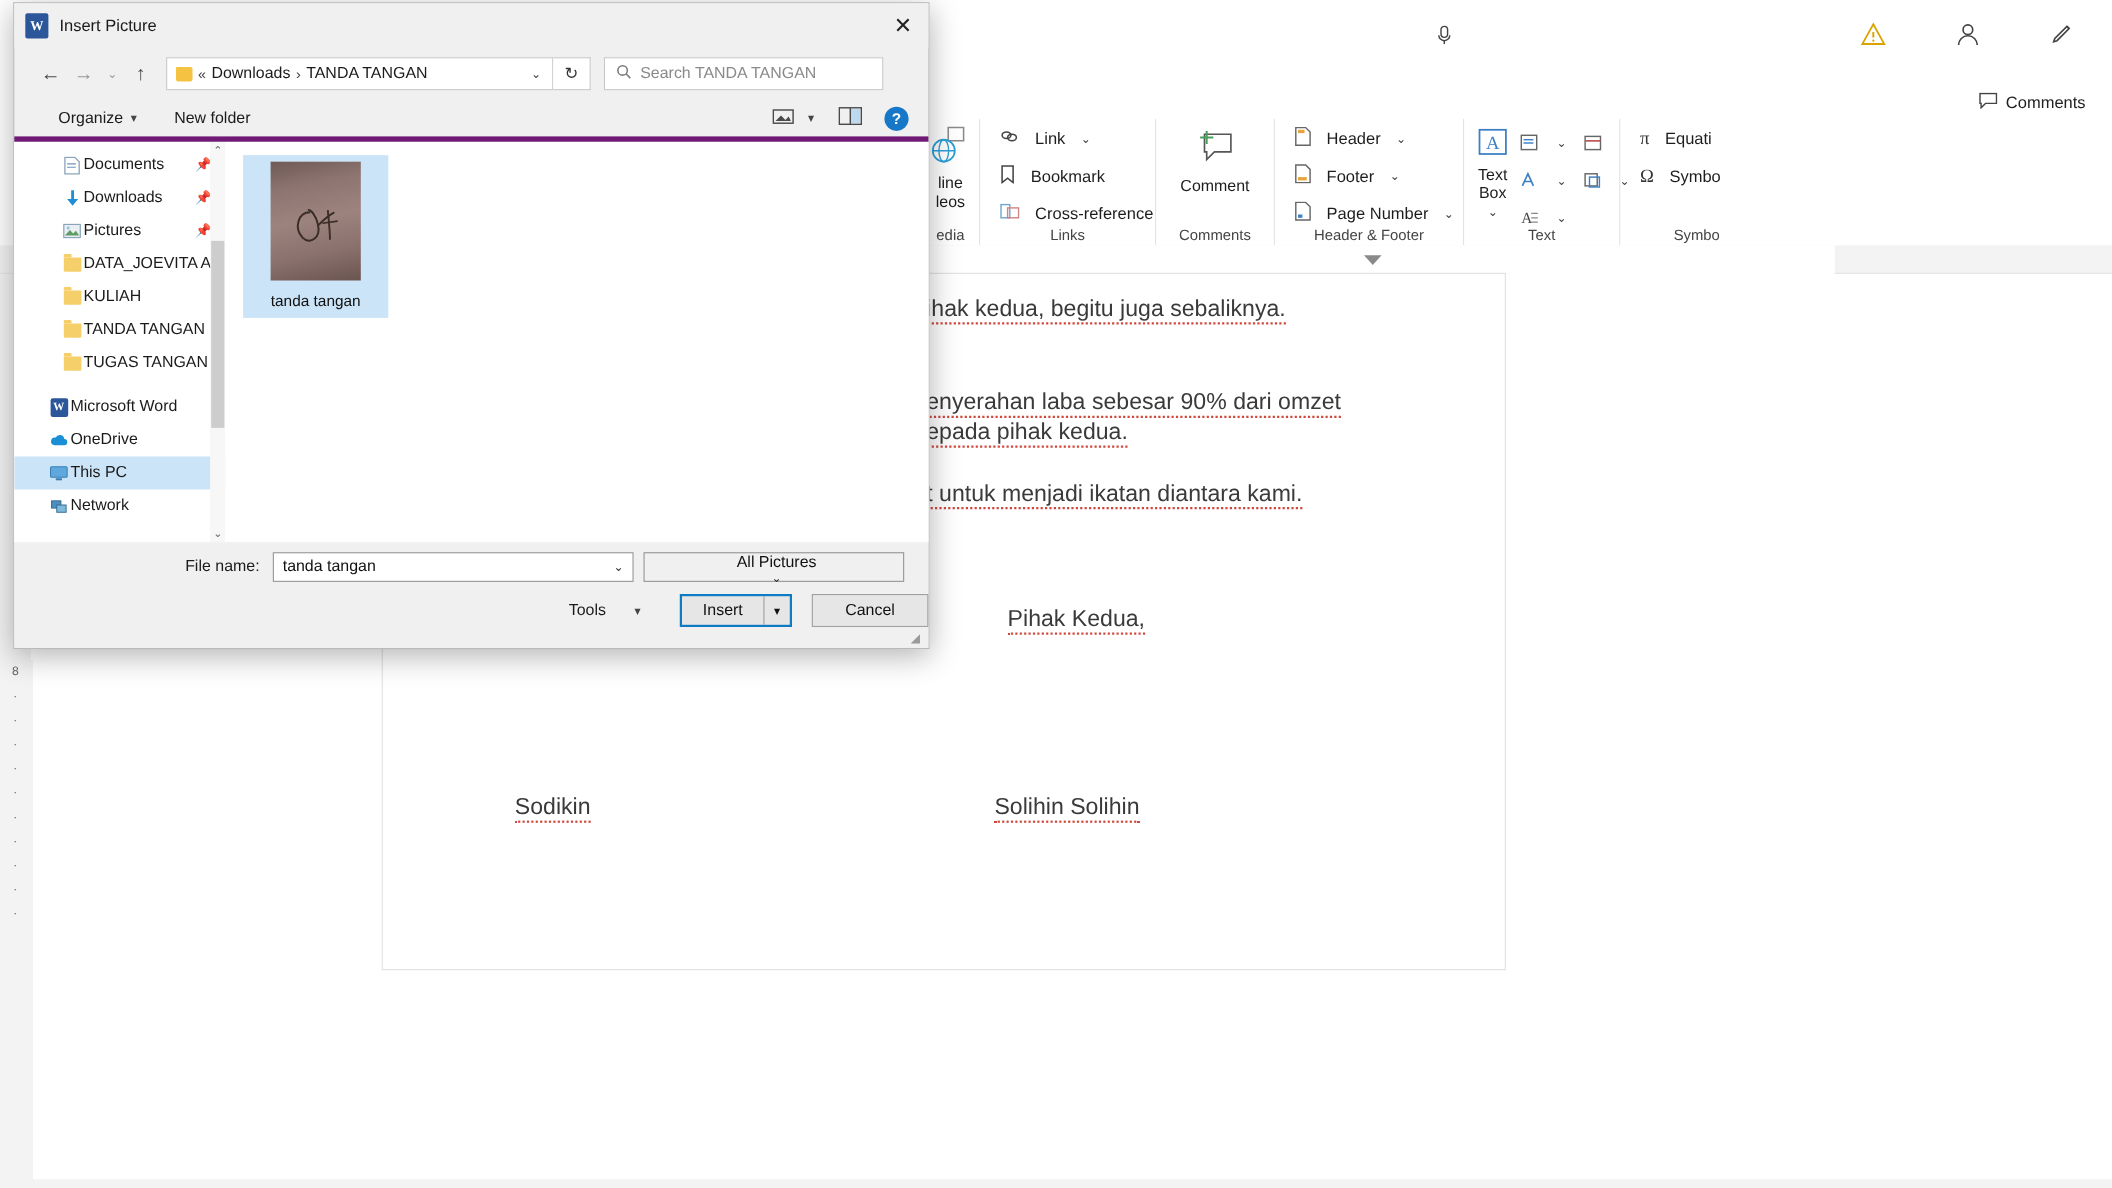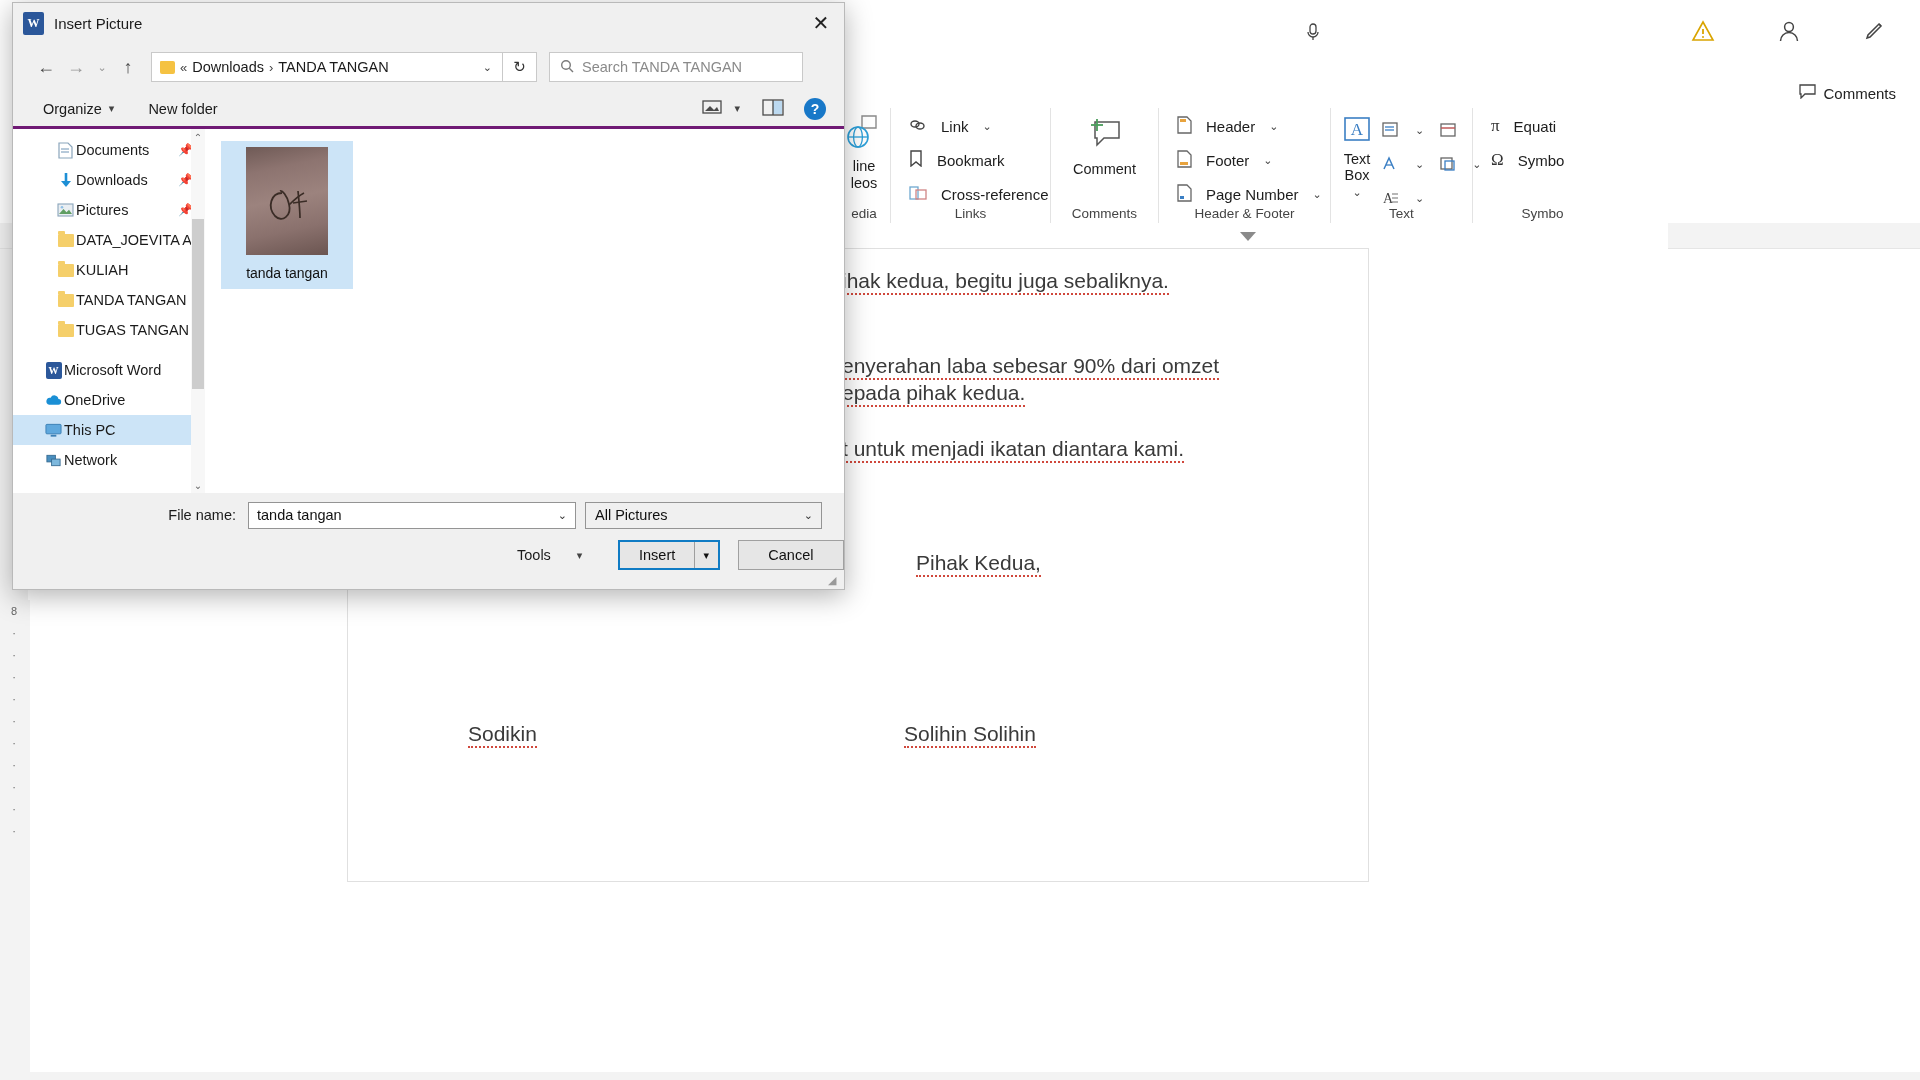--- a/index.html
+++ b/index.html
@@ -134,22 +134,22 @@
     border-left: none; display:flex; align-items:center; justify-content:center;
     font-size: 15px; color: #333;
   }
   .searchbox {
     flex: 0 0 254px; height: 30px; margin-left: 12px; background: #ffffff;
     border: 1px solid #c9c9c9; display: flex; align-items: center; gap: 8px;
     padding: 0 10px; font-size: 14.5px; color: #8a8a8a;
   }
 
   .dlg-toolbar {
-    height: 38px; display: flex; align-items: center; padding: 0 14px 0 16px;
-    gap: 0; border-bottom: 3px solid #701a75; flex: 0 0 38px;
+    height: 38px; display: flex; align-items: center; padding: 0 14px 0 26px;
+    gap: 0; border-bottom: 5px solid #701a75; flex: 0 0 38px;
   }
   .tb-item { font-size: 14.5px; color: #1b1b1b; padding: 0 14px; display: flex; align-items: center; gap: 7px; height: 26px; }
   .tb-right { margin-left: auto; display: flex; align-items: center; gap: 14px; padding-right: 4px; }
   .help-circle {
     width: 22px; height: 22px; border-radius: 50%; background: #1878c8;
     color: #fff; font-size: 14px; font-weight: bold; display:flex;
     align-items:center; justify-content:center;
   }
 
   .dlg-body { flex: 1 1 auto; display: flex; background: #ffffff; min-height: 0; }
@@ -199,21 +199,21 @@
   .fn-input {
     width: 328px; height: 27px; background: #ffffff; border: 1px solid #949494;
     display: flex; align-items: center; padding: 0 4px 0 8px;
     font-size: 14.5px; color: #111;
   }
   .fn-input .v { flex: 1 1 auto; }
   .fn-input .c, .ftype .c { font-size: 11px; color: #333; padding: 0 4px; }
   .ftype {
     width: 237px; height: 27px; margin-left: 9px; background: #f0f0f0;
     border: 1px solid #949494; display: flex; align-items: center;
-    padding: 0 4px 0 9px; font-size: 14.5px; color: #111;
+    padding: 0 4px 0 9px; font-size: 14.5px; color: #111; flex-direction: column;
   }
   .ftype .v { flex: 1 1 auto; }
 
   .btn-row { position: absolute; left: 0; top: 46px; width: 100%; height: 32px; display: flex; align-items: center; }
   .tools-btn {
     margin-left: 498px; height: 28px; display: flex; align-items: center; gap: 26px;
     padding: 0 6px; font-size: 14.5px; color: #1b1b1b;
   }
   .insert-split {
     margin-left: 30px; width: 105px; height: 30px; border: 2px solid #0f7bc4;

